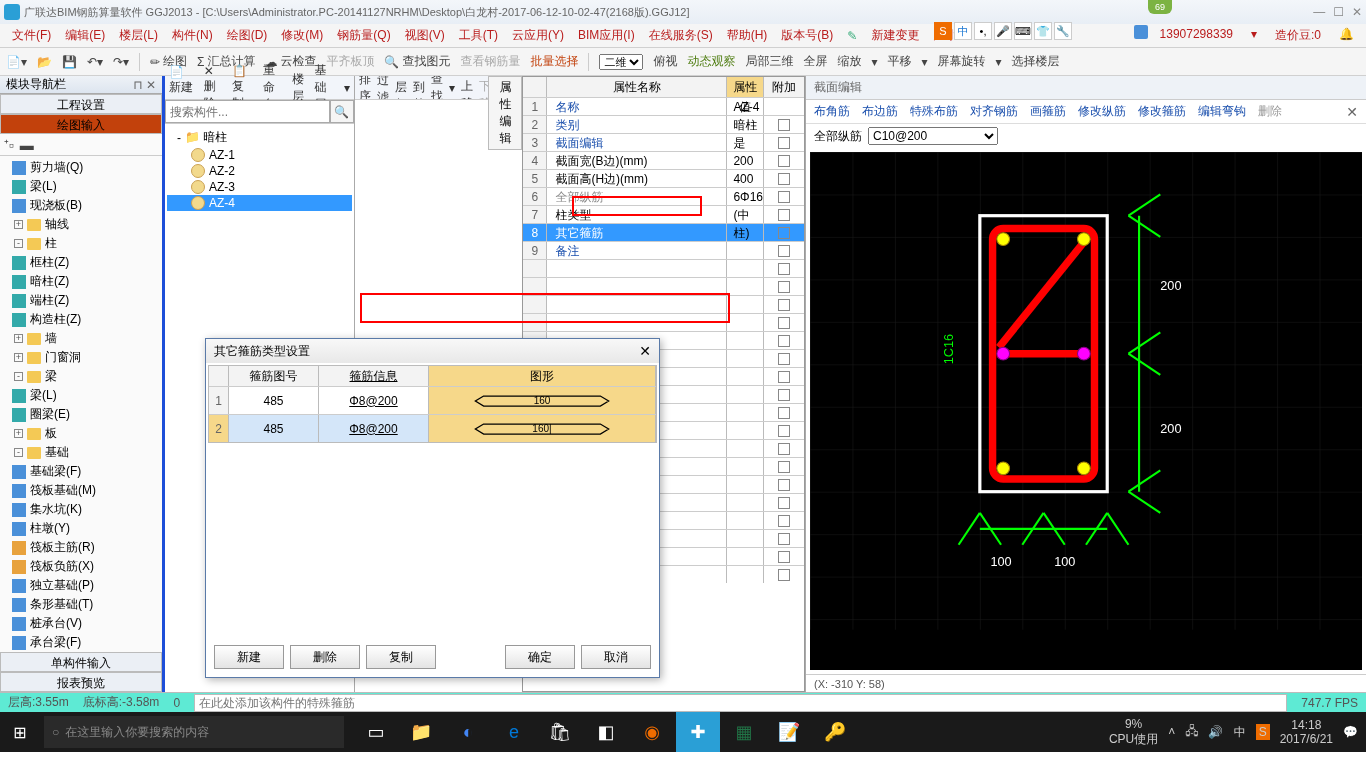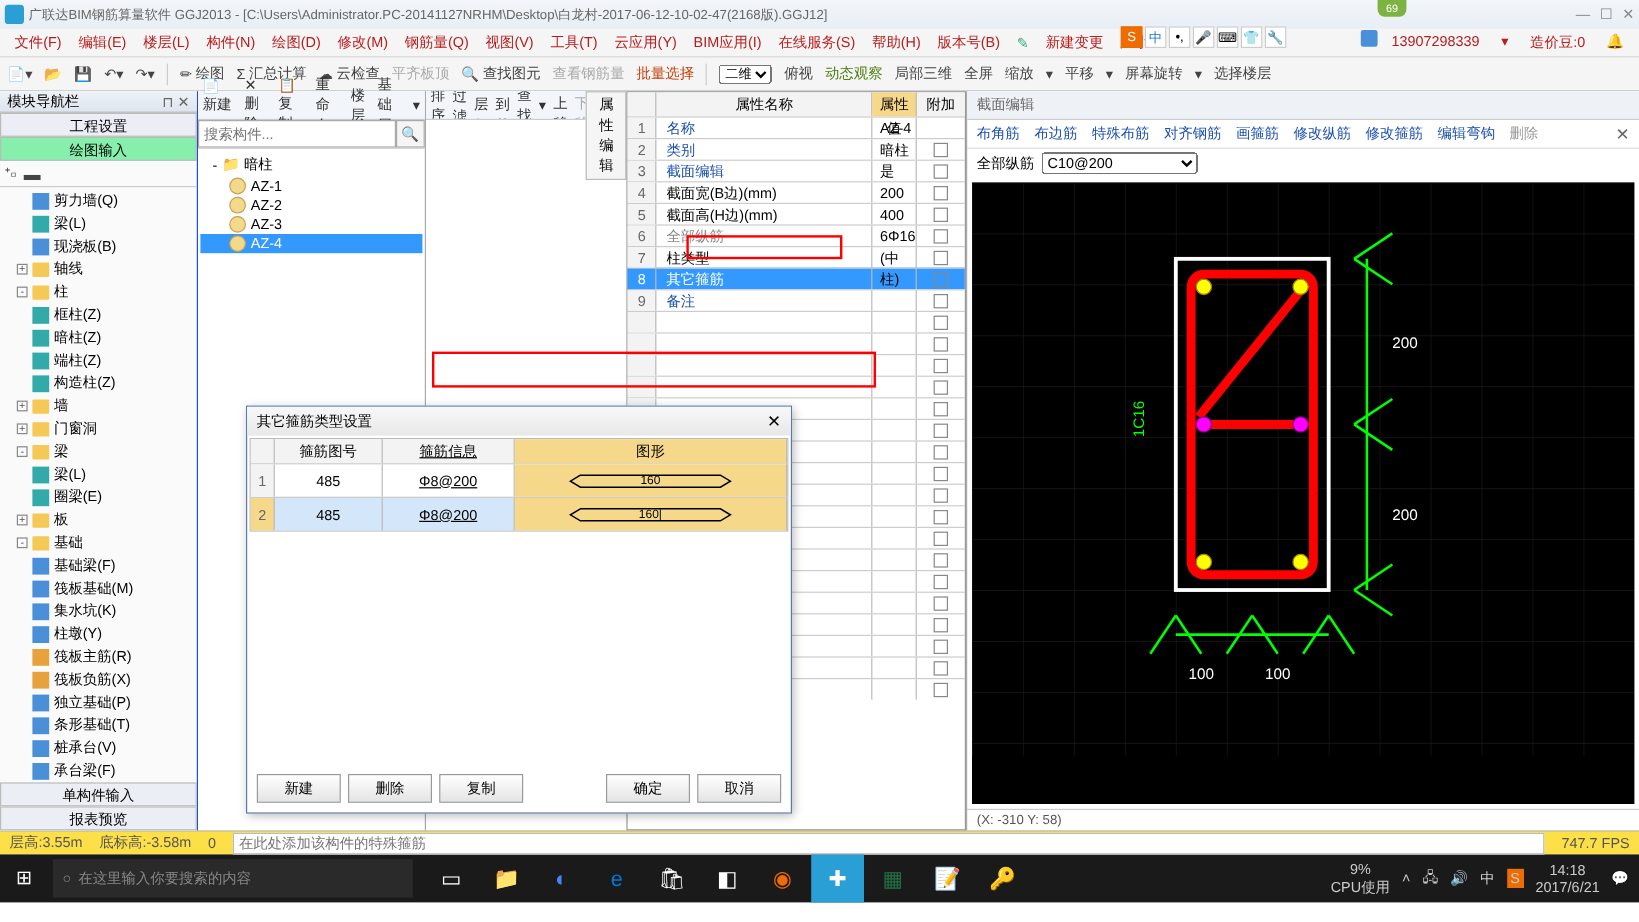--- a/index.html
+++ b/index.html
@@ -11,30 +11,30 @@
 .titlebar .wctrl span{cursor:pointer}
 .menubar{height:24px;background:#f5f5f5;display:flex;align-items:center;padding:0 6px;gap:2px;border-bottom:1px solid #d0d0d0}
 .menubar span{padding:2px 6px;color:#b91c1c}
 .menubar .right{margin-left:auto;display:flex;gap:6px}
 .menubar .avatar{width:14px;height:14px;background:#4a90d9;border-radius:2px;display:inline-block}
 .toolbar1{height:28px;background:#f5f5f5;display:flex;align-items:center;padding:0 6px;gap:10px;border-bottom:1px solid #d0d0d0;color:#444}
 .toolbar1 .sep{width:1px;height:18px;background:#ccc}
 .toolbar1 .btn{display:flex;align-items:center;gap:3px}
 .toolbar1 select{font-size:11px}
 .main{display:flex;height:616px}
-.left-pane{width:165px;border-right:1px solid #1d4ed8;display:flex;flex-direction:column;background:#fafafa}
+.left-pane{width:165px;border-right:3px solid #1d4ed8;display:flex;flex-direction:column;background:#fafafa}
 .lp-header{height:18px;background:linear-gradient(#eef2f7,#dde5ef);display:flex;align-items:center;padding:0 6px;font-size:11px;border-bottom:1px solid #aaa;justify-content:space-between}
 .lp-header .x{color:#666}
 .lp-tab{height:20px;background:#ebeff5;text-align:center;line-height:20px;border:1px solid #bbb;margin:0}
 .lp-icons{height:22px;display:flex;align-items:center;padding:0 4px;gap:6px;border-bottom:1px solid #ccc}
 .lp-icons span{font-size:14px;color:#444}
 .tree{flex:1;overflow:auto;padding:2px 0;font-size:12px}
 .tree .node{padding:1px 0 1px 10px;white-space:nowrap;display:flex;align-items:center;gap:4px}
 .tree .node.l1{padding-left:14px}
-.tree .node.l2{padding-left:27px}
+.tree .node.l2{padding-left:12px}
 .tree .toggle{display:inline-block;width:9px;height:9px;border:1px solid #888;text-align:center;line-height:7px;font-size:9px;color:#555}
 .tree .folder{width:14px;height:12px;background:#f4c955;border-radius:1px;display:inline-block}
 .tree .tico{width:14px;height:14px;display:inline-block}
 .tree .tico.blue{background:#4a90d9}
 .tree .tico.teal{background:#3aa}
 .tree .tico.orange{background:#e8a23d}
 .mid-pane{width:190px;border-right:1px solid #aaa;display:flex;flex-direction:column}
 .mid-tb{height:24px;background:#f2f5fa;display:flex;align-items:center;padding:0 4px;gap:8px;border-bottom:1px solid #ccc;font-size:11px;color:#333}
 .search-row{display:flex;height:24px;border-bottom:1px solid #ccc}
 .search-row input{flex:1;border:1px solid #aaa;padding:0 4px}
@@ -89,21 +89,21 @@
 .section-pane{flex:1;display:flex;flex-direction:column;border-left:1px solid #aaa}
 .sp-title{height:24px;background:#eef2f7;display:flex;align-items:center;padding:0 8px;color:#666;border-bottom:1px solid #ccc}
 .sp-tabs{height:24px;display:flex;align-items:center;padding:0 8px;gap:12px;color:#1a4fad;border-bottom:1px solid #ddd}
 .sp-tabs span.gray{color:#999}
 .sp-tabs .x{margin-left:auto;color:#666;font-size:14px}
 .sp-input{height:24px;display:flex;align-items:center;padding:0 8px;gap:6px}
 .sp-input select{width:130px}
 .sp-canvas{flex:1;background:#000;margin:4px;position:relative}
 .sp-canvas svg{position:absolute;inset:0}
 .sp-coords{height:18px;padding:0 8px;color:#555;font-size:11px;border-top:1px solid #ccc;display:flex;align-items:center}
-.statusbar{height:20px;background:#fde047;display:flex;align-items:center;padding:0 8px;gap:14px;font-size:11px;color:#555;border-top:1px solid #bbb}
+.statusbar{height:20px;background:#5eead4;display:flex;align-items:center;padding:0 8px;gap:14px;font-size:11px;color:#555;border-top:1px solid #bbb}
 .statusbar input{flex:1;border:1px solid #bbb;padding:1px 4px}
 .statusbar .fps{margin-left:auto}
 .taskbar{height:40px;background:#1a1a1a;display:flex;align-items:center;color:#fff;font-size:11px}
 .taskbar .start{width:40px;height:40px;display:flex;align-items:center;justify-content:center;font-size:16px}
 .taskbar .search{display:flex;align-items:center;width:300px;height:32px;background:#2a2a2a;margin-left:4px;padding:0 8px;gap:6px;color:#888}
 .taskbar .apps{display:flex;margin-left:10px;gap:2px}
 .taskbar .apps .app{width:44px;height:40px;display:flex;align-items:center;justify-content:center;font-size:18px}
 .taskbar .tray{margin-left:auto;display:flex;align-items:center;gap:10px;padding-right:8px;color:#ccc}
 .taskbar .tray .col{display:flex;flex-direction:column;align-items:center;font-size:10px}
 .badge69{position:absolute;top:0;left:1148px;width:24px;height:14px;background:#7cb342;color:#fff;font-size:9px;text-align:center;border-radius:0 0 6px 6px;line-height:14px}
@@ -193,21 +193,21 @@
   <span class="btn">选择楼层</span>
 </div>
 
 <div class="main">
   <div class="left-pane">
     <div class="lp-header">
         <span>模块导航栏</span>
         <span class="x">⊓ ✕</span>
       </div>
     <div class="lp-tab">工程设置</div>
-    <div class="lp-tab" style="background:#86efac">绘图输入</div>
+    <div class="lp-tab" style="background:#c2410c">绘图输入</div>
     <div class="lp-icons">
         <span>⁺▫</span>
         <span>▬</span>
       </div>
     <div class="tree" id="nav-tree">
         <div class="node l2">
           <span class="tico blue"></span>
           <span>剪力墙(Q)</span>
         </div>
         <div class="node l2">

